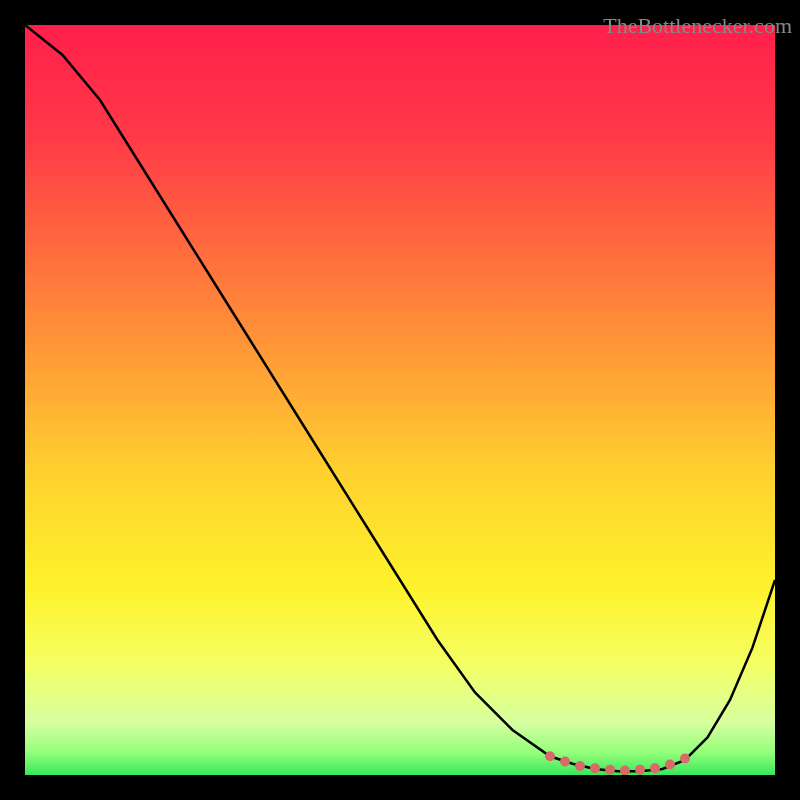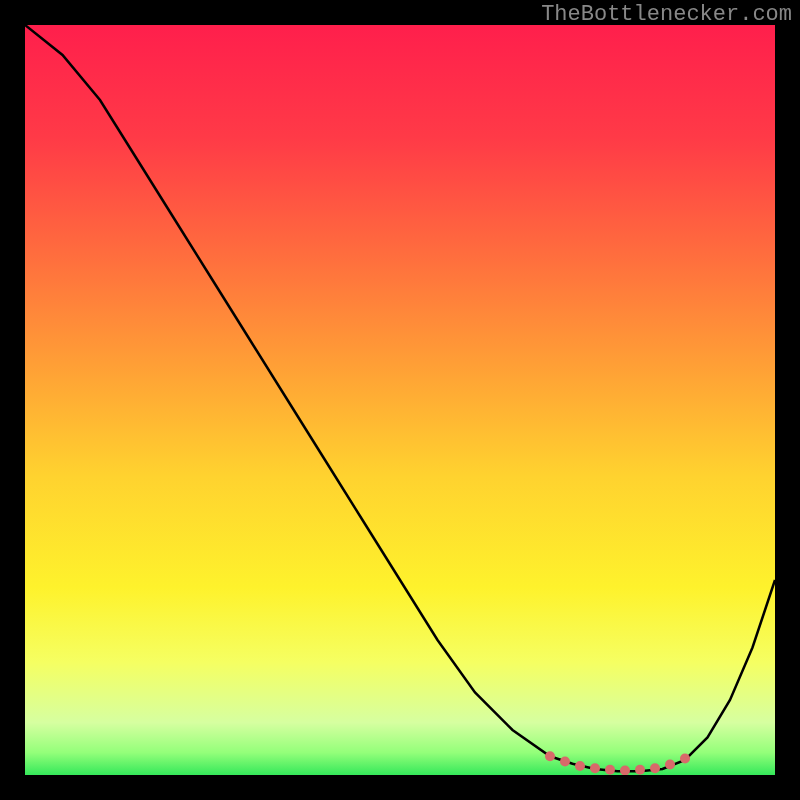--- a/index.html
+++ b/index.html
@@ -1,17 +1,17 @@
 <!DOCTYPE html>
 <html><head>
 <meta charset="utf-8">
 <style>
   * { margin: 0; padding: 0; box-sizing: border-box; }
   body { width: 800px; height: 800px; background: #000; position: relative; overflow: hidden; }
-  .watermark { position: absolute; top: 2px; right: 8px; color: #888; font-family: Liberation Mono, monospace; font-size: 22px; z-index: 10; margin-left: 28px; }
+  .watermark { position: absolute; top: 13px; right: 8px; color: #888; font-family: Liberation Serif, serif; font-size: 22px; z-index: 10; margin-left: 28px; }
   .plot-area { position: absolute; left: 25px; top: 25px; width: 750px; height: 750px; }
   .gradient-bg { width: 100%; height: 100%; }
   .curve-svg { position: absolute; left: 0; top: 0; width: 100%; height: 100%; pointer-events: none; }
 </style>
 </head>
 <body>
 
 <div class="watermark">TheBottlenecker.com</div>
 
 <div class="plot-area">

